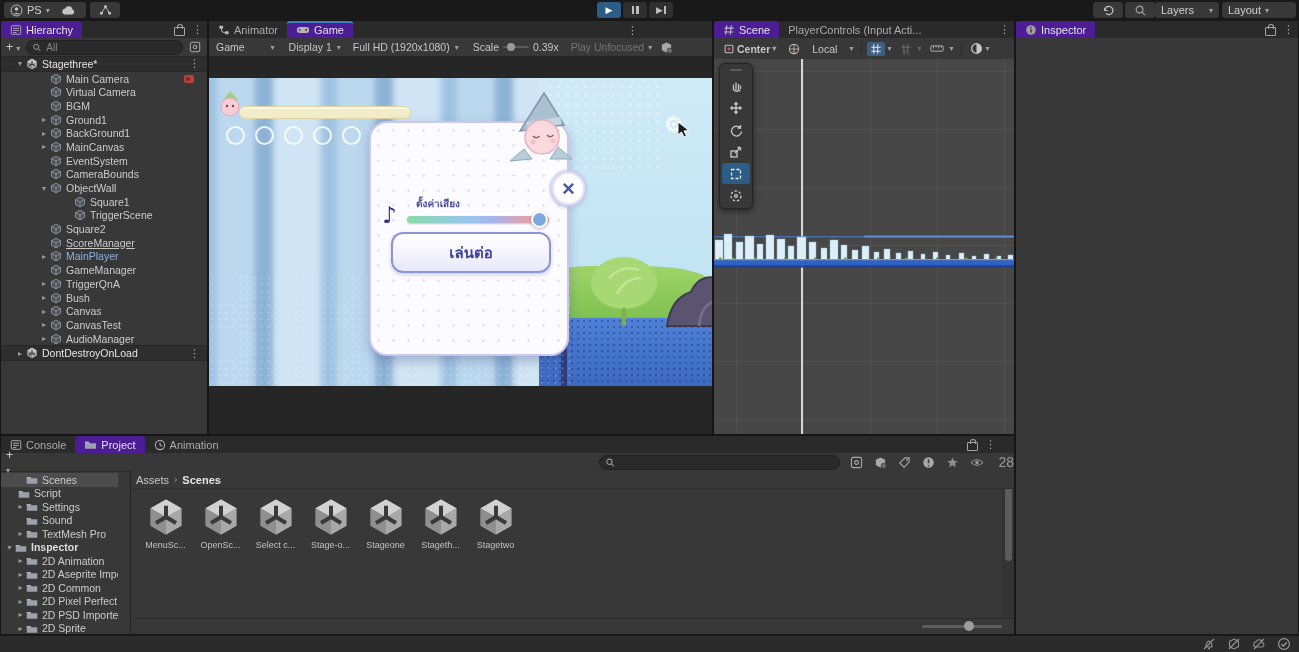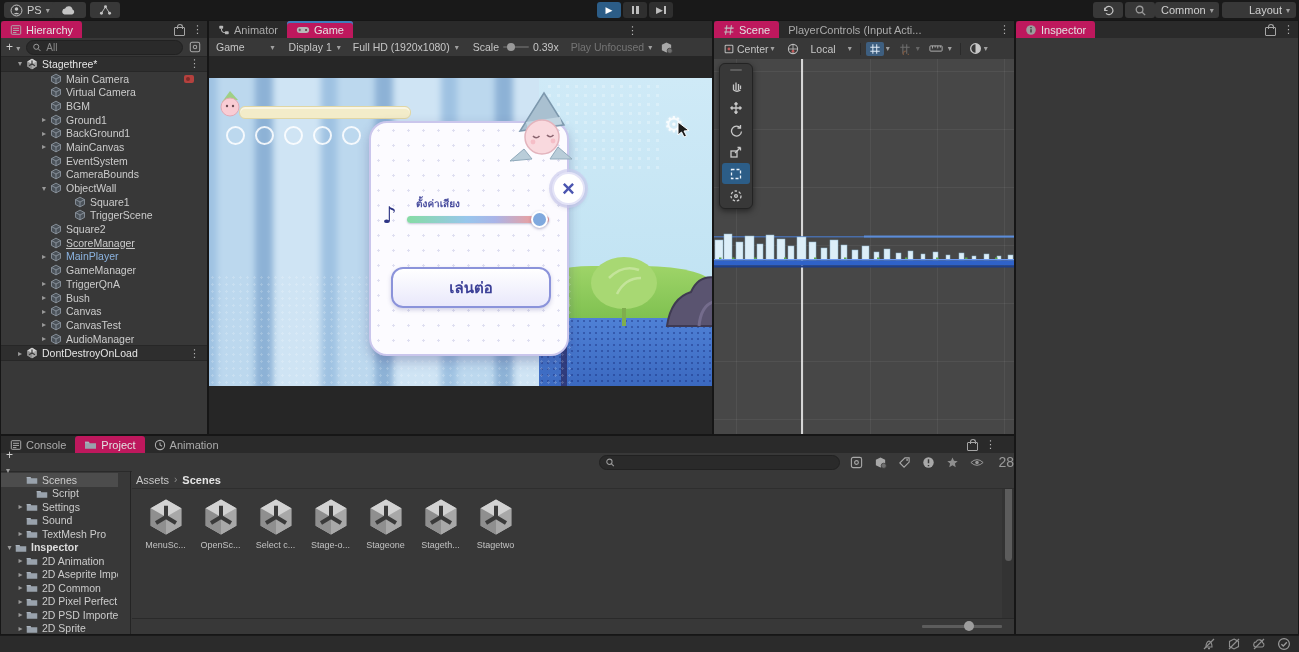--- a/index.html
+++ b/index.html
@@ -19,21 +19,21 @@
   .playbtn.active{background:#2c5d87;color:#fff;}
   .pausebars{display:flex;gap:2px;}
   .pausebars i{display:block;width:2.5px;height:8px;background:#bdbdbd;}
   .stepwrap{display:flex;align-items:center;gap:1px;}
   .stepwrap i{display:block;width:2px;height:8px;background:#bdbdbd;}
   .dd-arrow{font-size:8px;color:#a0a0a0;}
 
   
   .tabbar{position:absolute;left:0;top:0;right:0;height:17px;background:#2a2a2a;display:flex;}
   .tab{height:17px;display:flex;align-items:center;gap:4px;padding:0 9px;color:#ababab;font-size:11px;white-space:nowrap;}
-  .tab.active{background:#be185d;color:#e2e2e2;border-radius:3px 3px 0 0;}
+  .tab.active{background:#4c1d95;color:#e2e2e2;border-radius:3px 3px 0 0;}
   .tab.bluetop{box-shadow:inset 0 2px 0 #3d7dbd;}
   .bar-right{position:absolute;right:4px;top:0;height:17px;display:flex;align-items:center;gap:7px;}
   .kebab{color:#b5b5b5;font-size:11px;letter-spacing:0;}
   .lock{position:relative;width:9px;height:7px;border:1px solid #a5a5a5;border-radius:1px;margin-top:3px;}
   .lock:before{content:"";position:absolute;left:1.5px;top:-4px;width:4px;height:4px;border:1px solid #a5a5a5;border-bottom:none;border-radius:3px 3px 0 0;}
 
   .toolrow{position:absolute;left:0;top:17px;right:0;height:18px;background:#383838;
            border-bottom:1px solid #2a2a2a;display:flex;align-items:center;font-size:10.5px;color:#c6c6c6;}
 
   
@@ -98,21 +98,21 @@
   .sound-label{position:absolute;left:45px;top:73px;font-size:10px;color:#4a4e9f;font-weight:bold;}
   .note{position:absolute;left:11px;top:79px;font-size:23px;color:#2e3585;font-family:"DejaVu Sans",sans-serif;
         text-shadow:-1px 0 #fff,1px 0 #fff,0 -1px #fff,0 1px #fff;}
   .vol-slider{position:absolute;left:36px;top:93px;width:142px;height:7px;border-radius:4px;
      background:linear-gradient(90deg,#86dca4 0%,#98c6ec 42%,#aab4e8 62%,#e9a0a0 88%,#e59898 100%);
      box-shadow:0 1px 2px rgba(60,60,120,.3);}
   .vol-knob{position:absolute;left:124px;top:-5px;width:17px;height:17px;background:#7fa9de;border:2px solid #fff;
      border-radius:50%;box-sizing:border-box;box-shadow:0 1px 3px rgba(60,60,120,.4);}
   .gbtn{position:absolute;left:20px;width:160px;height:41px;border-radius:12px;display:flex;align-items:center;
      justify-content:center;font-size:15px;font-weight:bold;box-sizing:border-box;}
-  .gbtn.continue{top:144px;border:2px solid #8b93da;background:linear-gradient(#ffffff,#e9e8fb);color:#3c4097;
+  .gbtn.continue{top:109px;border:2px solid #8b93da;background:linear-gradient(#ffffff,#e9e8fb);color:#3c4097;
      box-shadow:0 2px 4px rgba(80,80,150,.25);}
   .gbtn.quit{top:184px;left:22px;width:156px;border:2px solid #dd6a6a;background:#fdf3f3;color:#efa9b2;
      box-shadow:0 2px 4px rgba(150,80,80,.2);}
 
   
   #scenepanel{left:713px;top:20px;width:302px;height:415px;}
   #scenepanel .toolrow{height:21px;}
   .scene-body{position:absolute;top:38px;left:0;right:0;bottom:0;background:#474747;overflow:hidden;
      background-image:linear-gradient(to right,rgba(255,255,255,.055) 1px,transparent 1px),
                       linear-gradient(to bottom,rgba(255,255,255,.055) 1px,transparent 1px);
@@ -339,24 +339,24 @@
       <svg class="ic" width="13" height="13">
           <use href="#i-history"></use>
         </svg>
     </div>
     <div class="tb-btn" style="left:1125px;width:18px;justify-content:center;">
       <svg class="ic" width="13" height="13">
           <use href="#i-mag"></use>
         </svg>
     </div>
     <div class="tb-btn" style="left:1155px;width:52px;justify-content:space-between;">
-      <span>Common</span>
+      <span>Layers</span>
       <span class="dd-arrow">▾</span>
     </div>
-    <div class="tb-btn" style="left:1222px;width:62px;justify-content:flex-end;">
+    <div class="tb-btn" style="left:1222px;width:62px;justify-content:flex-start;">
       <span>Layout</span>
       <span class="dd-arrow">▾</span>
     </div>
   </div>
 
   <div id="hierarchy" class="panel">
     <div class="tabbar">
       <div class="tab active">
         <svg class="ic" width="12" height="12">
             <use href="#i-console"></use>
@@ -657,21 +657,21 @@
         <span>Scene</span>
       </div>
       <div class="tab">
         <span>PlayerControls (Input Acti...</span>
       </div>
       <div class="bar-right">
         <span class="kebab">⋮</span>
       </div>
     </div>
     <div class="toolrow">
-      <span class="mini-btn" style="margin-left:6px;">
+      <span class="mini-btn" style="margin-left:6px;font-weight:bold;">
         <svg class="ic" width="12" height="12">
             <use href="#i-pivot"></use>
           </svg>
         <span>Center</span>
         <span class="dd-arrow">▾</span>
       </span>
       <span class="mini-btn" style="margin-left:6px;gap:12px;">
         <svg class="ic" width="12" height="12">
             <use href="#i-axis"></use>
           </svg>
@@ -872,21 +872,21 @@
     </div>
     <div class="proj-tree-pane">
       <div id="proj-tree">
           <div class="prow selected" style="padding-left: 14px;">
             <span class="tarrow"></span>
             <svg class="ti">
               <use href="#i-folder"></use>
             </svg>
             <span class="tlabel">Scenes</span>
           </div>
-          <div class="prow" style="padding-left: 24px;">
+          <div class="prow" style="padding-left: 6px;">
             <span class="tarrow"></span>
             <svg class="ti">
               <use href="#i-folder"></use>
             </svg>
             <span class="tlabel">Script</span>
           </div>
           <div class="prow" style="padding-left: 14px;">
             <span class="tarrow">▸</span>
             <svg class="ti">
               <use href="#i-folder"></use>

